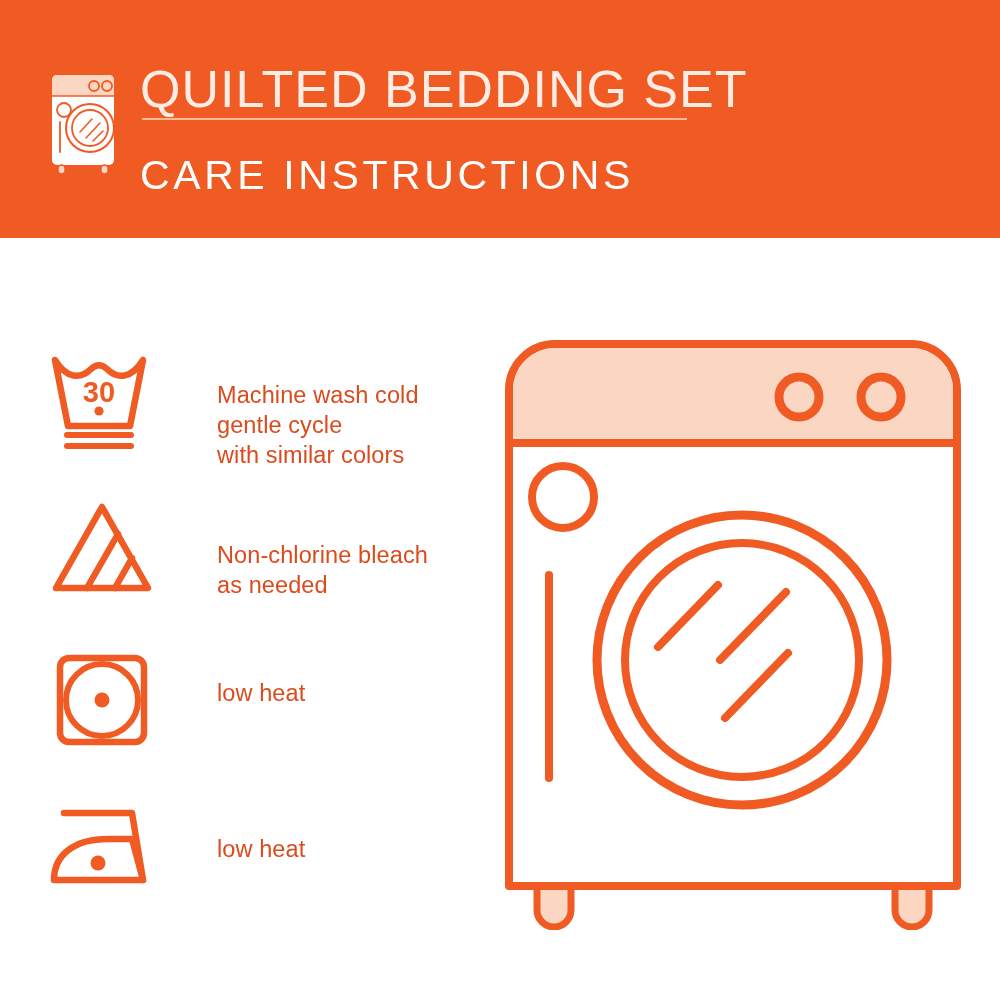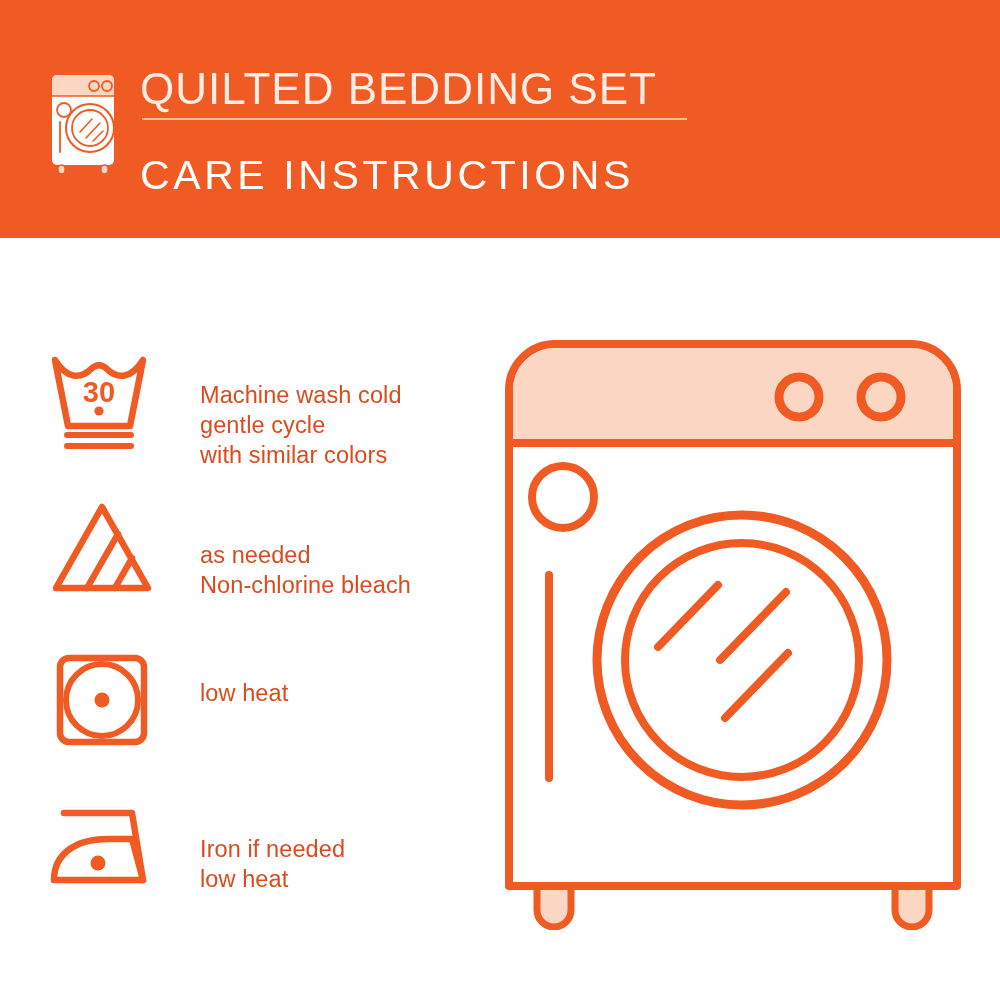--- a/index.html
+++ b/index.html
@@ -35,21 +35,21 @@
     height: 106px;
   }
   .header-text {
     position: absolute;
     left: 140px;
     top: 66px;
     width: 560px;
   }
   .title-main {
     color: #FDEDE4;
-    font-size: 44px;
+    font-size: 52px;
     font-weight: 300;
     letter-spacing: 1.0px;
     line-height: 46px;
     white-space: nowrap;
     font-family: "Liberation Sans", sans-serif;
   }
   .title-rule {
     width: 545px;
     height: 2px;
     background: #F8B99A;
@@ -105,21 +105,21 @@
     font-size: 23.5px;
     font-weight: 500;
     line-height: 30px;
     letter-spacing: 0.1px;
     font-family: "Liberation Sans", sans-serif;
   }
   .care-row.r0 .care-text { top: 28px; }
   .care-row.r1 .care-text { top: 42px; }
   .care-row.r2 .care-text { top: 30px; }
   .care-row.r3 .care-text { top: 36px; }
-  .care-text .ln { display: block; white-space: nowrap; }
+  .care-text .ln { display: block; white-space: nowrap; margin-left: 17px; }
 
   
   .washer {
     position: absolute;
     left: 495px;
     top: 330px;
     width: 480px;
     height: 600px;
   }
 </style>
@@ -188,22 +188,22 @@
 
     <div class="care-row r1">
       <div class="care-icon">
         <svg width="112" height="96" viewBox="0 0 112 96" fill="none">
           <path d="M56 7 L102 88 L10 88 Z" fill="none" stroke="#F05A23" stroke-width="6.5" stroke-linejoin="round"></path>
           <line x1="41" y1="88" x2="72" y2="34" stroke="#F05A23" stroke-width="6.5" stroke-linecap="round"></line>
           <line x1="69" y1="88" x2="86" y2="58" stroke="#F05A23" stroke-width="6.5" stroke-linecap="round"></line>
         </svg>
       </div>
       <div class="care-text">
+        <span class="ln">Non-chlorine bleach</span>
         <span class="ln">as needed</span>
-        <span class="ln">Non-chlorine bleach</span>
       </div>
     </div>
 
     <div class="care-row r2">
       <div class="care-icon">
         <svg width="112" height="104" viewBox="0 0 112 104" fill="none">
           <rect x="14" y="14" width="84" height="84" rx="9" fill="none" stroke="#F05A23" stroke-width="6.5"></rect>
           <circle cx="56" cy="56" r="36" fill="none" stroke="#F05A23" stroke-width="6"></circle>
           <circle cx="56" cy="56" r="7.5" fill="#F05A23"></circle>
         </svg>
@@ -217,21 +217,20 @@
       <div class="care-icon">
         <svg width="112" height="90" viewBox="0 0 112 90" fill="none">
 
           <path d="M18 11 L86 11 L97 78" fill="none" stroke="#F05A23" stroke-width="6.5" stroke-linecap="round" stroke-linejoin="round"></path>
 
           <path d="M8 78 C8 53 28 37 62 37 L86 37 L97 78 Z" fill="none" stroke="#F05A23" stroke-width="6.5" stroke-linejoin="round" stroke-linecap="round"></path>
           <circle cx="52" cy="61" r="7.5" fill="#F05A23"></circle>
         </svg>
       </div>
       <div class="care-text">
-        <span class="ln">Iron if needed</span>
         <span class="ln">low heat</span>
       </div>
     </div>
 
   </div>
 
   <div class="washer">
     <svg width="480" height="600" viewBox="0 0 480 600" fill="none">
 
       <path d="M42 552 h34 v28 a17 17 0 0 1 -34 0 z" fill="#FBD6C3" stroke="#F05A23" stroke-width="7" stroke-linejoin="round"></path>

